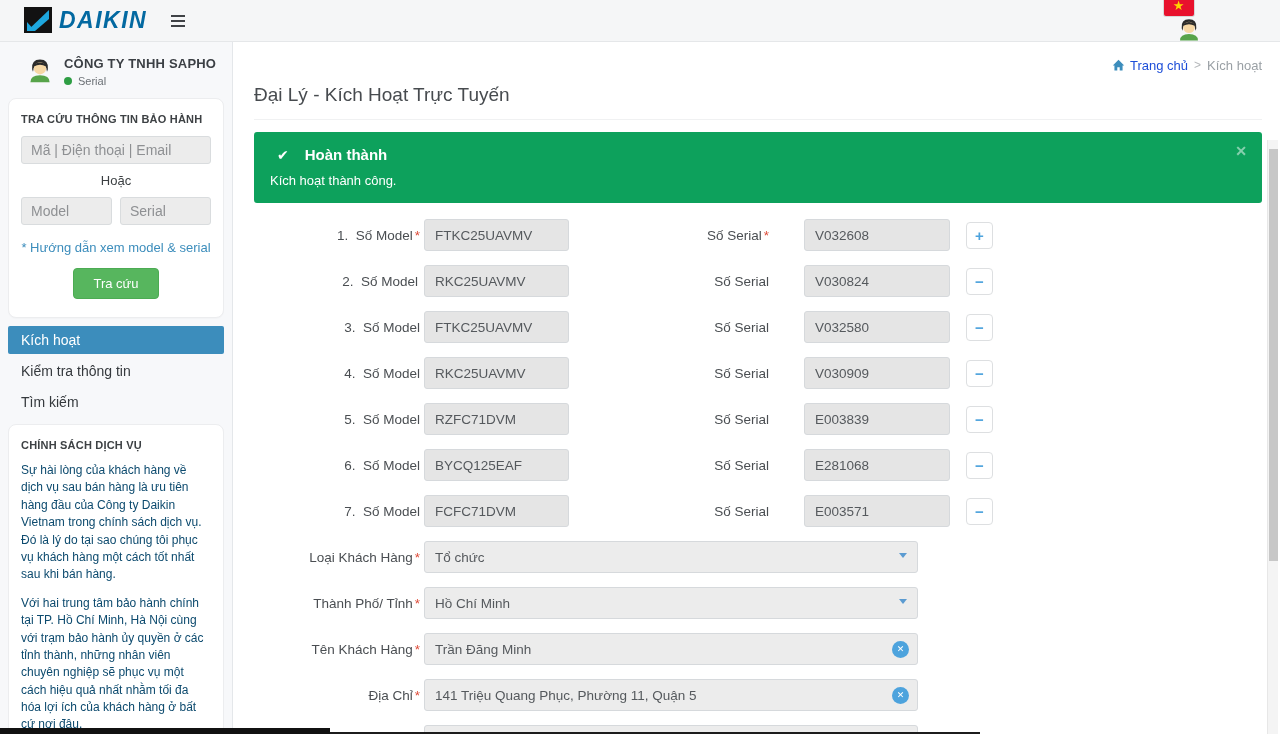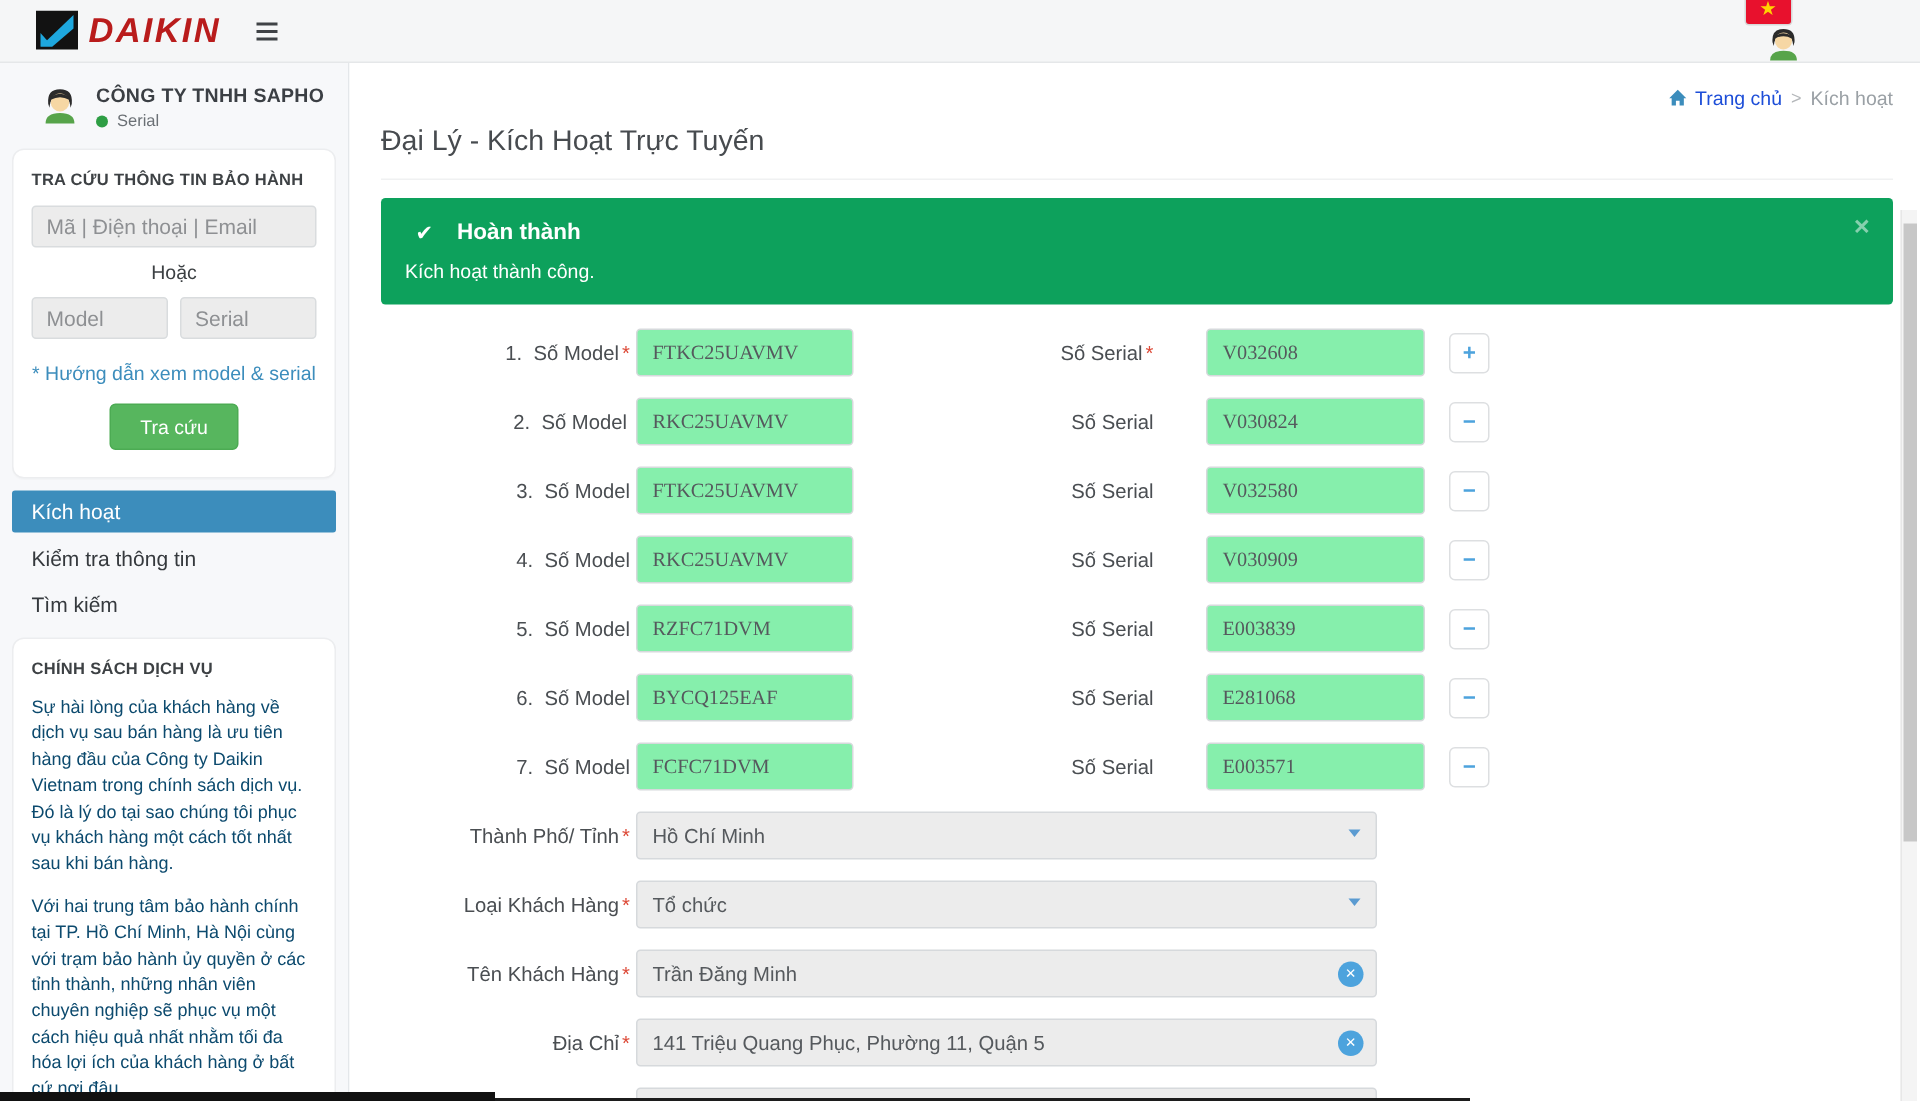--- a/index.html
+++ b/index.html
@@ -2,21 +2,21 @@
 <html><head>
 <meta charset="utf-8">
 <style>
   * { margin:0; padding:0; box-sizing:border-box; }
   html,body { width:1280px; height:734px; overflow:hidden; }
   body { font-family:"Liberation Sans", sans-serif; background:#fff; position:relative; color:#444; }
 
   
   .topbar { height:42px; background:#f5f6f7; border-bottom:1px solid #e5e7e9; display:flex; align-items:center; padding:0 25px 0 24px; }
   .brand { display:flex; align-items:center; }
-  .brand-text { font-size:23px; font-weight:bold; font-style:italic; color:#b91c1c; letter-spacing:1.5px; margin-left:6px; }
+  .brand-text { font-size:23px; font-weight:bold; font-style:italic; color:#0369a1; letter-spacing:1.5px; margin-left:6px; }
   .menu-toggle { margin-left:20px; display:inline-flex; flex-direction:column; gap:3px; cursor:pointer; padding:4px; }
   .menu-toggle span { width:14px; height:2px; background:#3f4246; display:block; }
   .topbar-right { margin-left:auto; display:flex; align-items:center;flex-direction:column; }
   .lang-label { font-size:13px; color:#55595d; margin-right:14px; }
   .flag { width:30px; height:21px; background:#e8112d; display:flex; align-items:center; justify-content:center; color:#ffd400; font-size:13px; border-radius:2px; box-shadow:0 0 0 1px #d8d8d8; }
   .top-avatar { margin:0 8px 0 28px; }
   .top-user { font-size:13px; color:#3e4246; letter-spacing:.3px; }
 
   
   .page { display:flex; height:692px; }
@@ -55,21 +55,21 @@
   .alert-head { display:flex; align-items:center; }
   .check-icon { font-size:14px; margin:0 16px 0 7px; }
   .alert-title { font-size:15px; font-weight:bold; }
   .alert-msg { font-size:13px; margin-top:10px; }
   .alert-close { position:absolute; top:11px; right:15px; color:rgba(255,255,255,.5); font-size:14px; font-weight:bold; cursor:pointer; }
 
   .form { margin-top:16px; }
   .f-row { display:flex; align-items:center; margin-bottom:14px; }
   .lbl { width:166px; text-align:right; font-size:13.5px; color:#4a4e52; }
   .req { color:#dd4b39; margin-left:2px; }
-  .ipt { margin-left:4px; width:145px; height:32px; background:#86efac; border:1px solid #d6d9dc; border-radius:3px; color:#55595d; font-size:13.5px; padding:0 10px; font-family:Liberation Serif, serif; }
+  .ipt { margin-left:4px; width:145px; height:32px; background:#e5e5e5; border:1px solid #d6d9dc; border-radius:3px; color:#55595d; font-size:13.5px; padding:0 10px; font-family:Liberation Sans, sans-serif; }
   .serial-lbl { width:200px; text-align:right; font-size:13.5px; color:#4a4e52; }
   .serial-ipt { margin-left:35px; width:146px; }
   .row-btn { margin-left:16px; width:27px; height:27px; background:#fff; border:1px solid #dddfe1; border-radius:4px; color:#4da3dd; font-weight:bold; font-size:15px; line-height:1; text-align:center; cursor:pointer; font-family:"Liberation Sans",sans-serif; }
   .c-ctl { margin-left:4px; width:494px; height:32px; background:#ececec; border:1px solid #d6d9dc; border-radius:3px; display:flex; align-items:center; padding:0 28px 0 10px; color:#55595d; font-size:13.5px; position:relative; cursor:pointer; }
   .caret-icon { position:absolute; right:10px; top:11px; width:0; height:0; border-left:4px solid transparent; border-right:4px solid transparent; border-top:5px solid #5b9bd1; }
   .clear-icon { position:absolute; right:8px; top:7px; width:17px; height:17px; border-radius:50%; background:#4da3dd; color:#fff; font-size:9px; line-height:17px; text-align:center; cursor:pointer; }
 
   
   .scroll-track { position:absolute; right:2px; top:140px; bottom:0; width:11px; background:#f4f4f4; border-left:1px solid #e7e7e7; }
   .scroll-thumb { position:absolute; top:9px; left:1px; width:9px; height:412px; background:#c7c7c7; }
@@ -231,31 +231,31 @@
 
         <div class="f-row">
           <span class="lbl"><span>7.</span>&nbsp; <span>Số Model</span></span>
           <input class="ipt" value="FCFC71DVM" style="">
           <span class="serial-lbl"><span>Số Serial</span></span>
           <input class="ipt serial-ipt" value="E003571" style="">
           <button class="row-btn">−</button>
         </div>
 
         <div class="f-row">
+          <span class="lbl"><span>Loại Khách Hàng</span><span class="req">*</span></span>
+          <div class="c-ctl">
+            <span>Tổ chức</span>
+            <span class="caret-icon"></span>
+          </div>
+        </div>
+
+        <div class="f-row">
           <span class="lbl"><span>Thành Phố/ Tỉnh</span><span class="req">*</span></span>
           <div class="c-ctl">
             <span>Hồ Chí Minh</span>
-            <span class="caret-icon"></span>
-          </div>
-        </div>
-
-        <div class="f-row">
-          <span class="lbl"><span>Loại Khách Hàng</span><span class="req">*</span></span>
-          <div class="c-ctl">
-            <span>Tổ chức</span>
             <span class="caret-icon"></span>
           </div>
         </div>
 
         <div class="f-row">
           <span class="lbl"><span>Tên Khách Hàng</span><span class="req">*</span></span>
           <div class="c-ctl">
             <span>Trần Đăng Minh</span>
             <span class="clear-icon">✕</span>
           </div>

